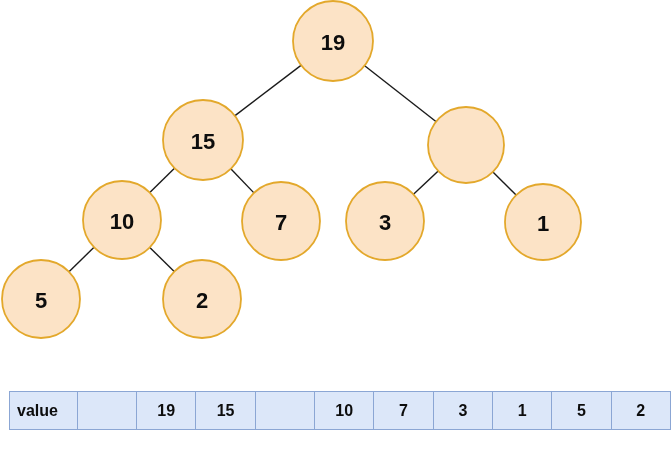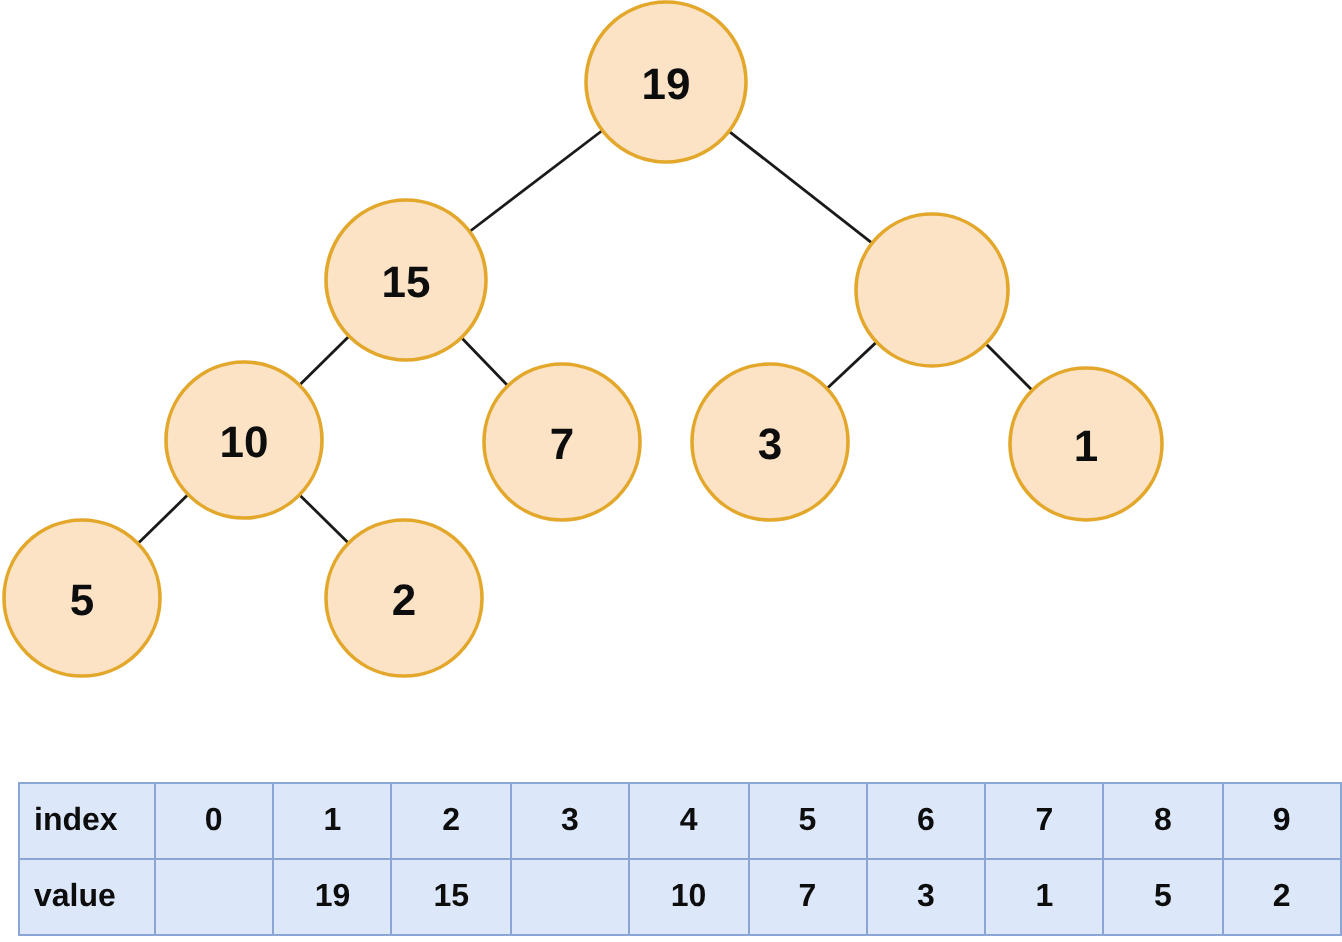--- a/index.html
+++ b/index.html
@@ -119,33 +119,20 @@
         <circle cx="202" cy="299" r="39" class="node-circle"></circle>
         <text x="202" y="300" class="node-text">2</text>
       </g>
     </g>
 </svg>
 
 <div id="array-table-wrap">
   <table class="array-table">
     <tbody id="array-table-body">
         <tr>
-          <td class="row-label">index</td>
-          <td class="cell">0</td>
-          <td class="cell">1</td>
-          <td class="cell">2</td>
-          <td class="cell">3</td>
-          <td class="cell">4</td>
-          <td class="cell">5</td>
-          <td class="cell">6</td>
-          <td class="cell">7</td>
-          <td class="cell">8</td>
-          <td class="cell">9</td>
-        </tr>
-        <tr>
           <td class="row-label">value</td>
           <td class="cell"></td>
           <td class="cell">19</td>
           <td class="cell">15</td>
           <td class="cell"></td>
           <td class="cell">10</td>
           <td class="cell">7</td>
           <td class="cell">3</td>
           <td class="cell">1</td>
           <td class="cell">5</td>

